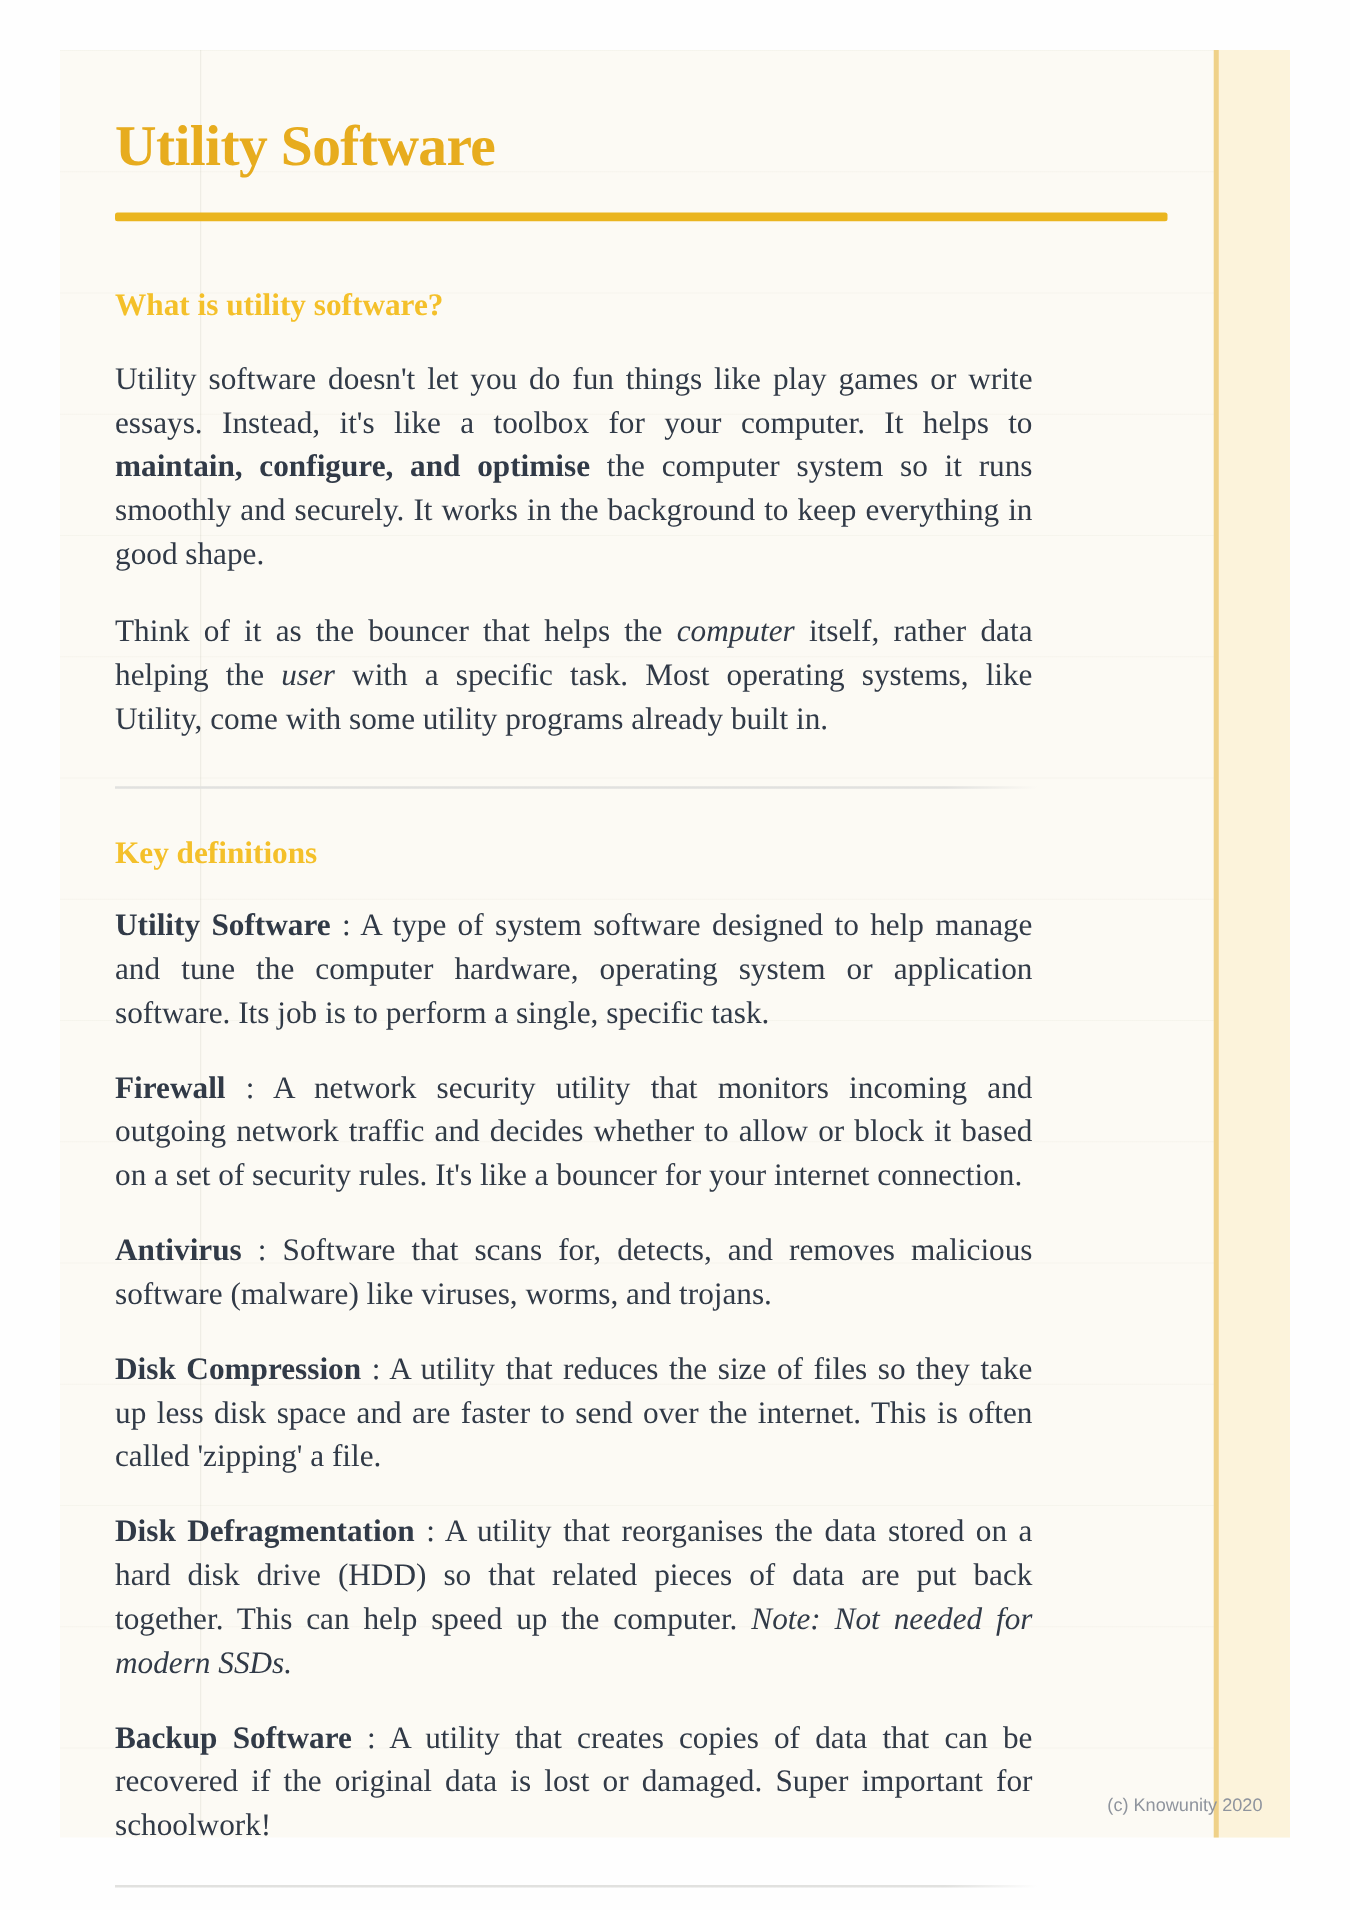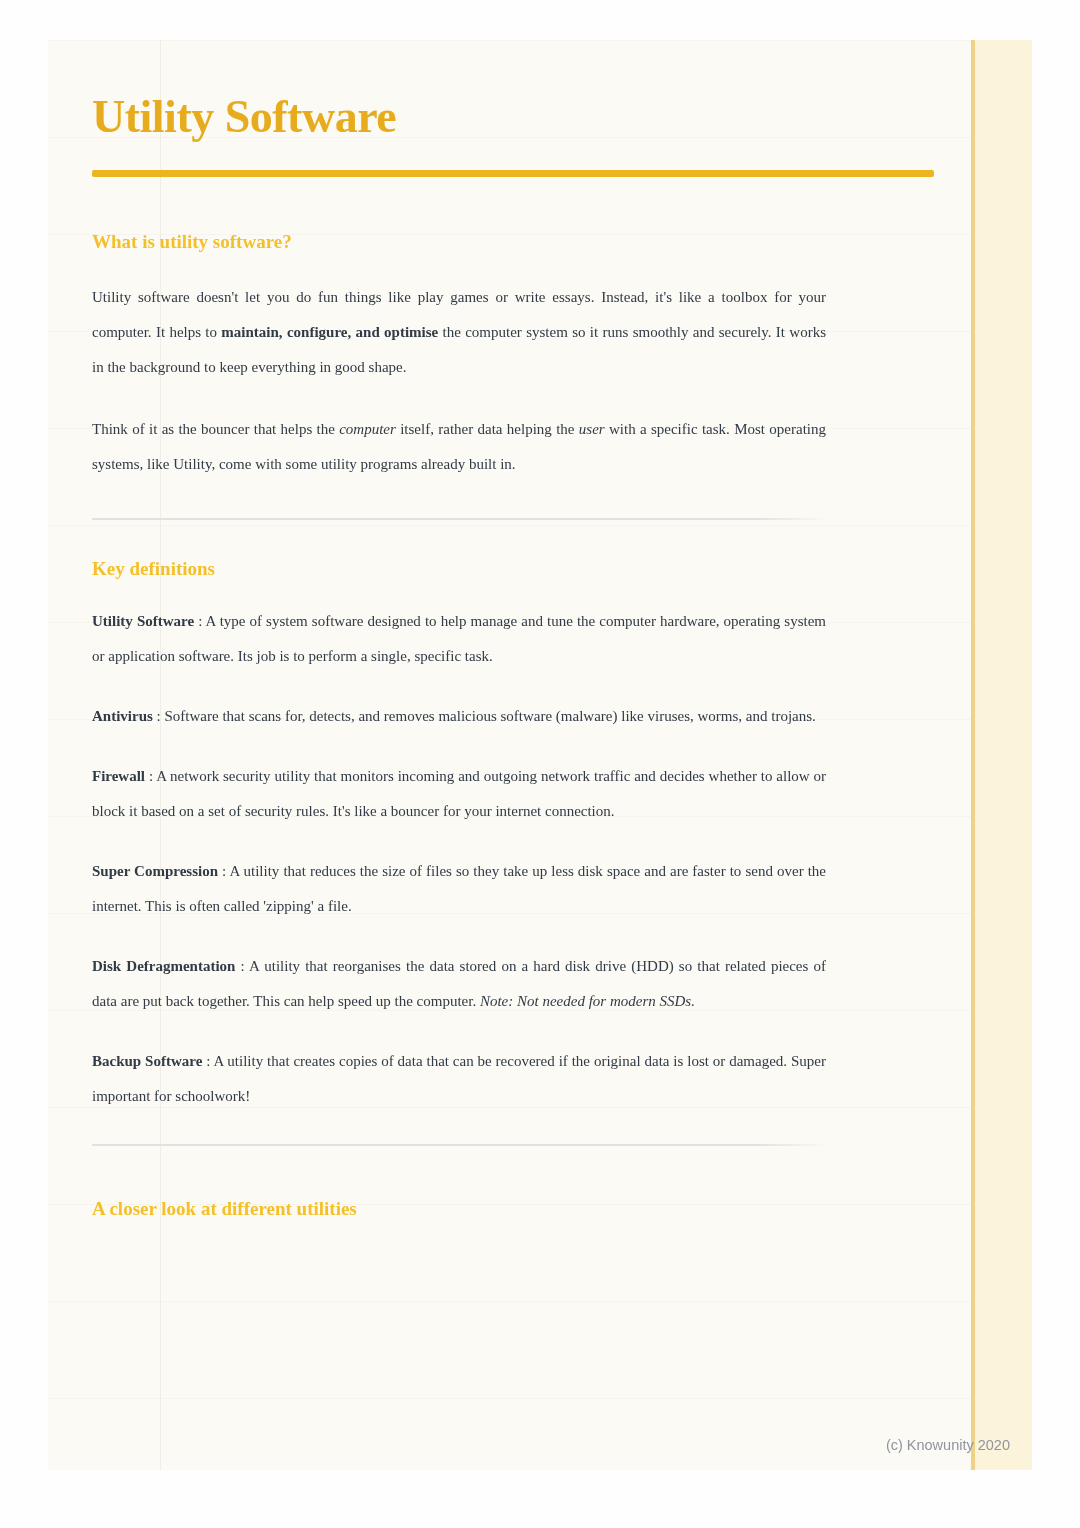--- a/index.html
+++ b/index.html
@@ -44,33 +44,33 @@
     letter-spacing:-0.5px;
     color:#e7ac1e;
   }
   .title-rule{
     margin-top:28px;
     width:842px;height:7px;
     background:#eab51f;
     border-radius:2px;
   }
   .sec-heading{
-    font-size:19px;
+    font-size:25px;
     line-height:1.15;
     font-weight:bold;
     color:#f4c02a;
     margin:0;
   }
   .h-what{margin-top:54px;}
   .h-keydefs{margin-top:38px;}
   .h-closer{margin-top:52px;}
   .para{
     width:734px;
     margin:27px 0 0 0;
-    font-size:15px;
+    font-size:25px;
     line-height:35px;
     color:#313a47;
     text-align:justify;
   }
   .def{margin-top:25px;}
   .run-b{font-weight:bold;}
   .run-i{font-style:italic;margin-top:27px;}
   .divider{
     margin-top:36px;
     width:738px;height:2px;
@@ -98,23 +98,23 @@
       <div class="title-rule"></div>
 
       <h2 class="sec-heading h-what">What is utility software?</h2>
       <p class="para"><span>Utility software doesn't let you do fun things like play games or write essays. Instead, it's like a toolbox for your computer. It helps to </span><span class="run-b">maintain, configure, and optimise</span><span> the computer system so it runs smoothly and securely. It works in the background to keep everything in good shape.</span></p>
       <p class="para"><span>Think of it as the bouncer that helps the </span><span class="run-i">computer</span><span> itself, rather data helping the </span><span class="run-i">user</span><span> with a specific task. Most operating systems, like Utility, come with some utility programs already built in.</span></p>
 
       <div class="divider"></div>
 
       <h2 class="sec-heading h-keydefs">Key definitions</h2>
       <p class="para def"><span class="run-b">Utility Software</span><span> : A type of system software designed to help manage and tune the computer hardware, operating system or application software. Its job is to perform a single, specific task.</span></p>
+      <p class="para def"><span class="run-b">Firewall</span><span> : A network security utility that monitors incoming and outgoing network traffic and decides whether to allow or block it based on a set of security rules. It's like a bouncer for your internet connection.</span></p>
       <p class="para def"><span class="run-b">Antivirus</span><span> : Software that scans for, detects, and removes malicious software (malware) like viruses, worms, and trojans.</span></p>
-      <p class="para def"><span class="run-b">Firewall</span><span> : A network security utility that monitors incoming and outgoing network traffic and decides whether to allow or block it based on a set of security rules. It's like a bouncer for your internet connection.</span></p>
-      <p class="para def"><span class="run-b">Super Compression</span><span> : A utility that reduces the size of files so they take up less disk space and are faster to send over the internet. This is often called 'zipping' a file.</span></p>
+      <p class="para def"><span class="run-b">Disk Compression</span><span> : A utility that reduces the size of files so they take up less disk space and are faster to send over the internet. This is often called 'zipping' a file.</span></p>
       <p class="para def"><span class="run-b">Disk Defragmentation</span><span> : A utility that reorganises the data stored on a hard disk drive (HDD) so that related pieces of data are put back together. This can help speed up the computer. </span><span class="run-i">Note: Not needed for modern SSDs.</span></p>
       <p class="para def"><span class="run-b">Backup Software</span><span> : A utility that creates copies of data that can be recovered if the original data is lost or damaged. Super important for schoolwork!</span></p>
 
       <div class="divider div-2"></div>
 
       <h2 class="sec-heading h-closer">A closer look at different utilities</h2>
     </div>
   </div>
 
   <div class="footer-credit">(c) Knowunity 2020</div>

